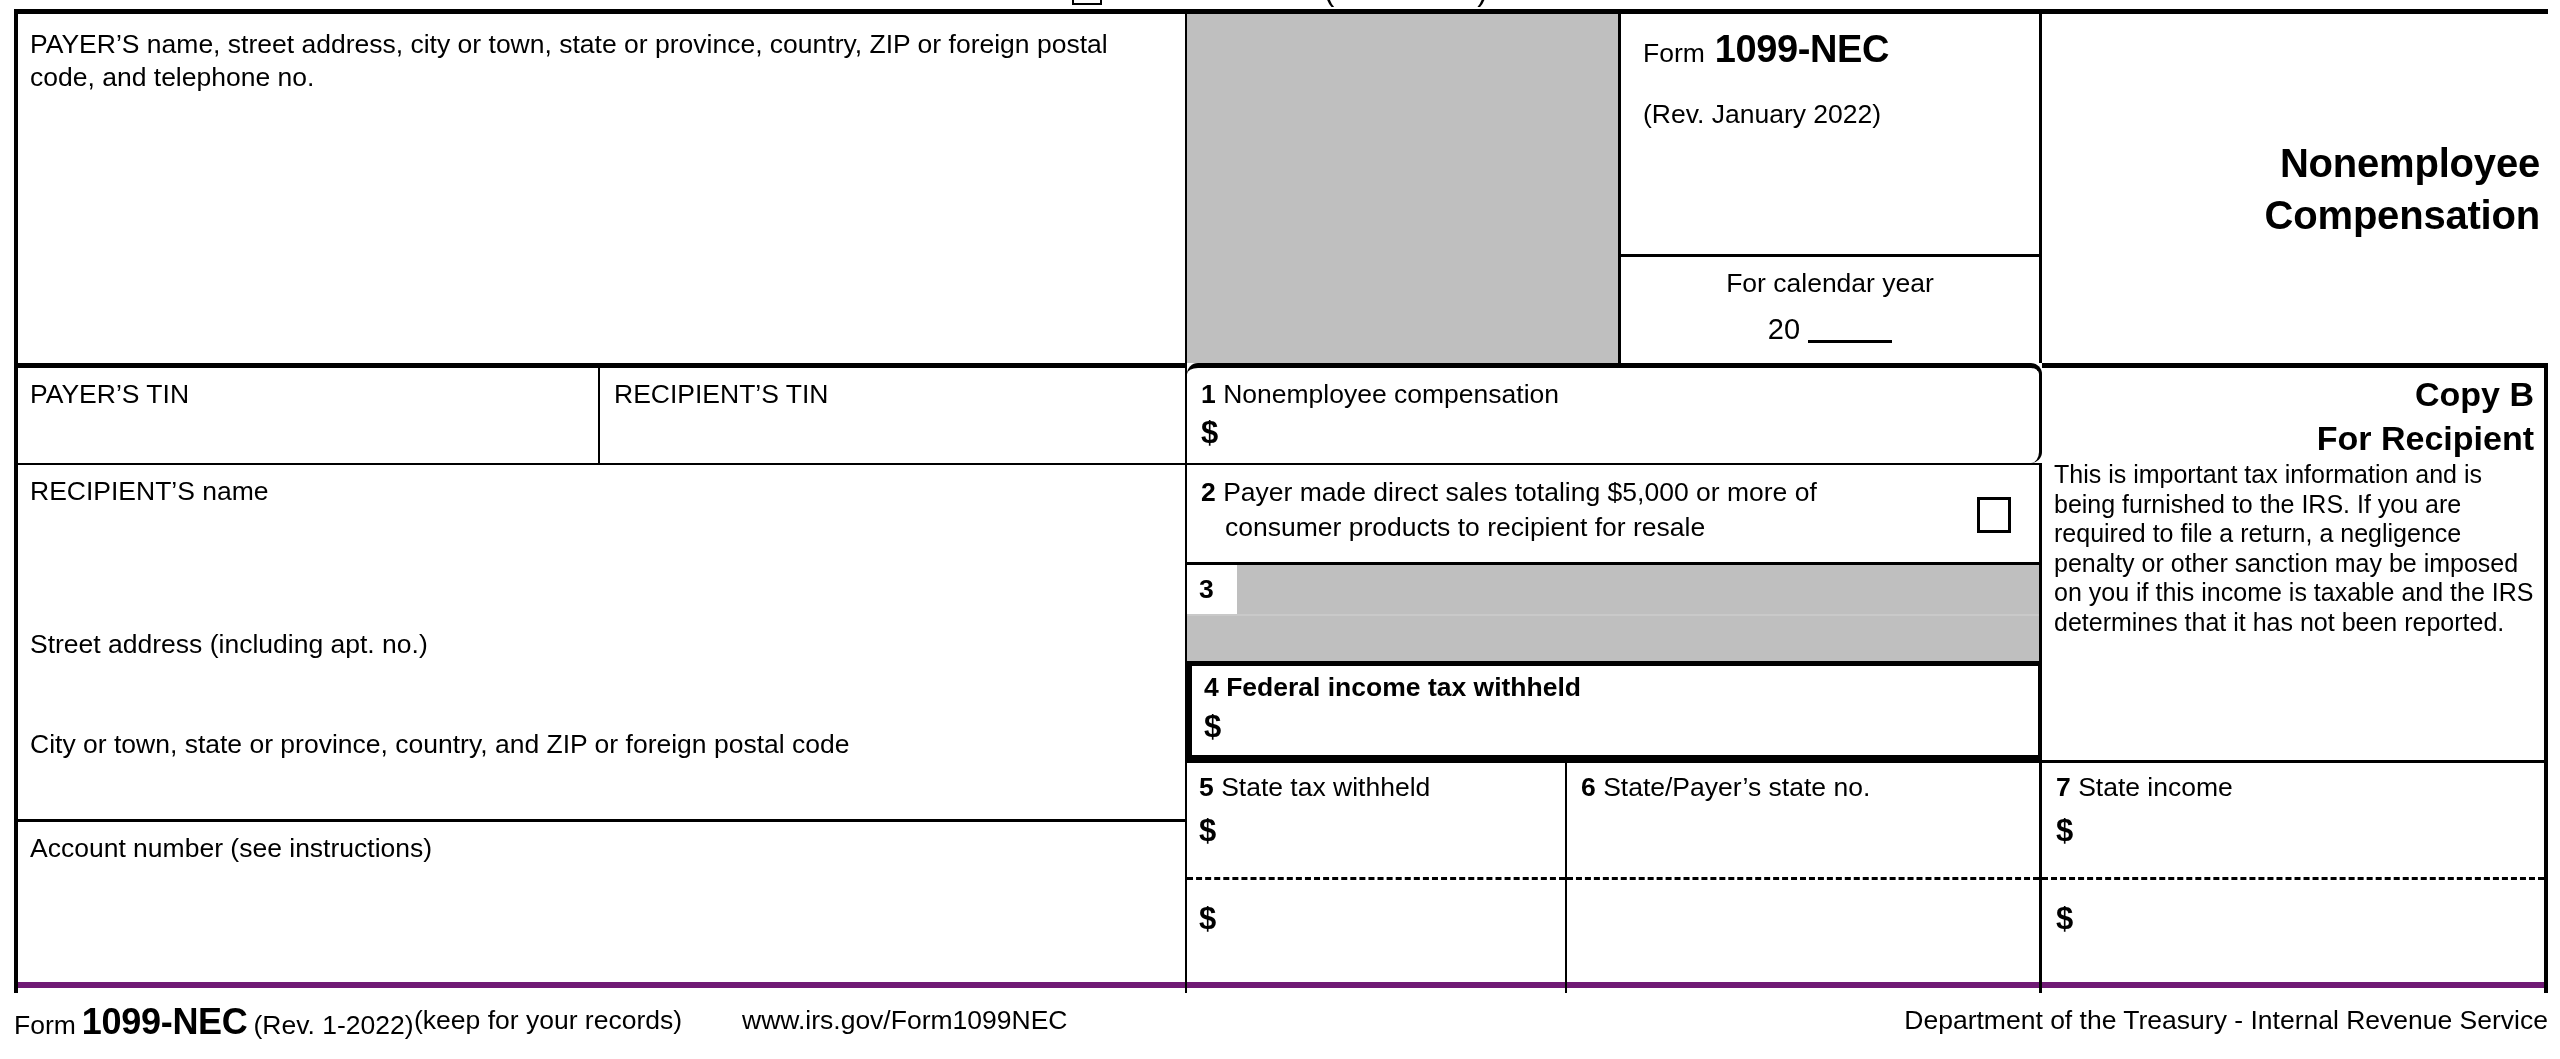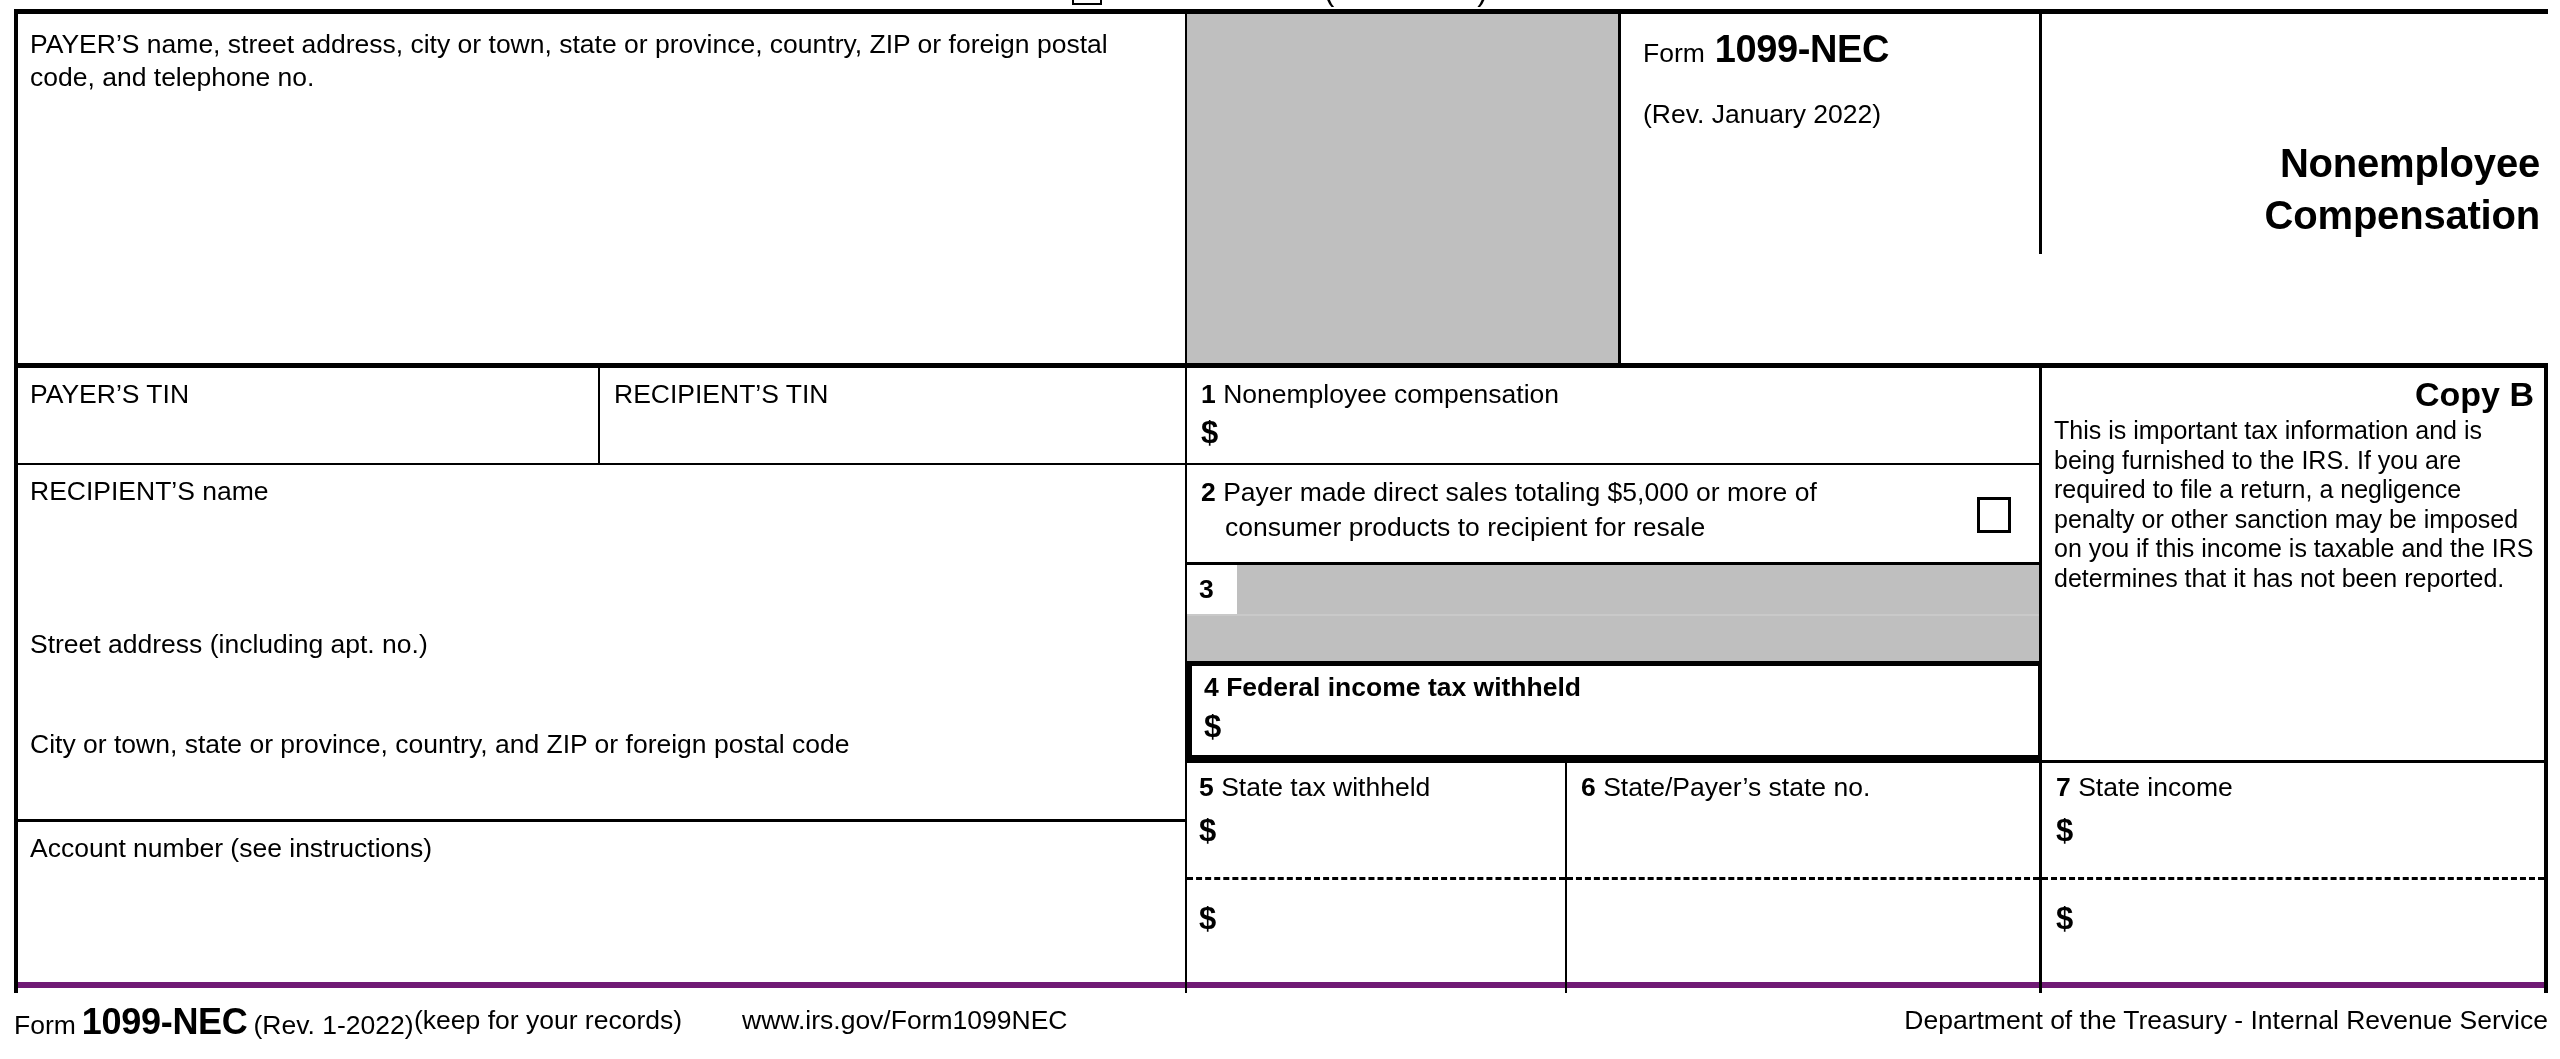--- a/index.html
+++ b/index.html
@@ -130,20 +130,21 @@
     border-right:2px solid #000;
     padding:10px 0 0 14px;
   }
 
   
   .box1{
     left:1173px; top:349px; width:855px; height:100px;
     border-top:5px solid #000;
     border-right:3px solid #000;
     padding:10px 0 0 14px;
+    border-radius:11px;
   }
   .box1 .dollar{position:absolute;left:14px;top:49px;}
 
   
   .box2{
     left:1173px; top:449px; width:855px; height:99px;
     border-top:2px solid #000;
     border-right:3px solid #000;
     padding:10px 0 0 14px;
   }
@@ -296,20 +297,26 @@
 
     <div class="cell gray-fill"></div>
 
     <div class="cell omb-box">
       <div class="form-line">
         <span>Form</span><b>1099-NEC</b>
       </div>
       <div class="rev-line">(Rev. January 2022)</div>
     </div>
 
+    <div class="cell calyear-box">
+      <div class="t1">For calendar year</div>
+      <div class="t2">
+        <span>20</span><span class="blank"></span>
+      </div>
+    </div>
 
     <div class="cell payer-tin">
       <div class="lbl">PAYER’S TIN</div>
     </div>
 
     <div class="cell nec-title">
       <div>
         <span>Nonemployee</span><br>
         <span>Compensation</span>
       </div>
@@ -362,20 +369,21 @@
     <div class="cell city">
       <div class="lbl">City or town, state or province, country, and ZIP or foreign postal code</div>
     </div>
 
     <div class="cell acct">
       <div class="lbl">Account number (see instructions)</div>
     </div>
 
     <div class="cell copyb">
       <div class="h1">Copy B</div>
+      <div class="h2">For Recipient</div>
       <div class="p">This is important tax information and is being furnished to the IRS. If you are required to file a return, a negligence penalty or other sanction may be imposed on you if this income is taxable and the IRS determines that it has not been reported.</div>
     </div>
 
     <div class="cell box5">
       <div class="lbl">
         <span class="num">5</span>
         <span>State tax withheld</span>
       </div>
       <div class="dollar slot-dollar-a">$</div>
       <div class="dashline"></div>

